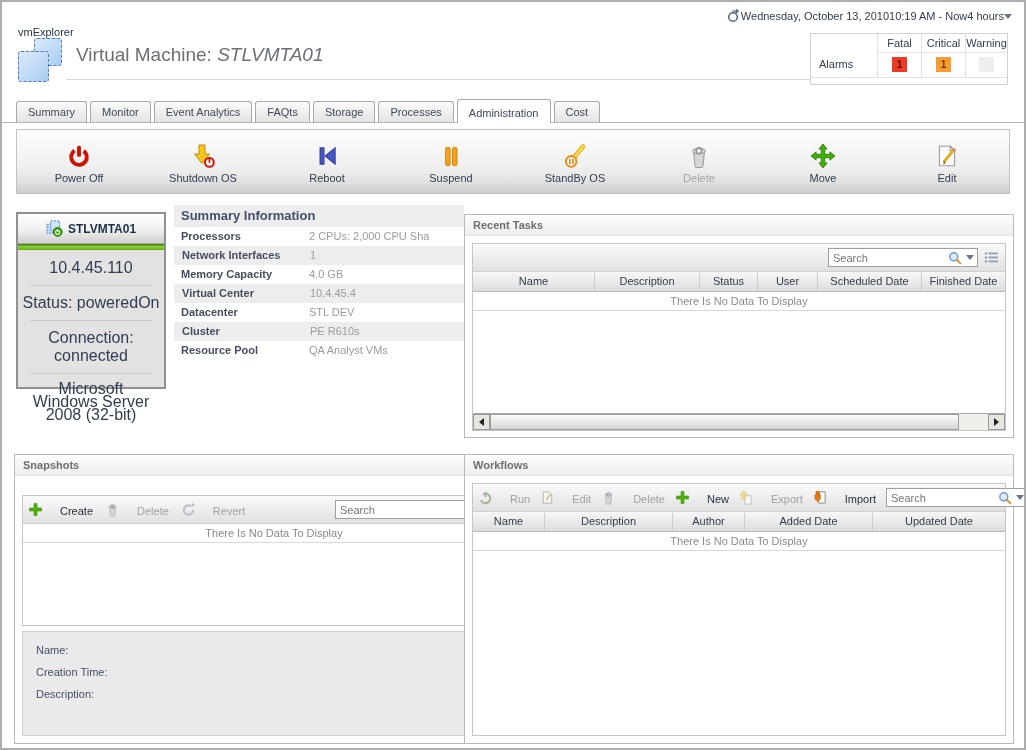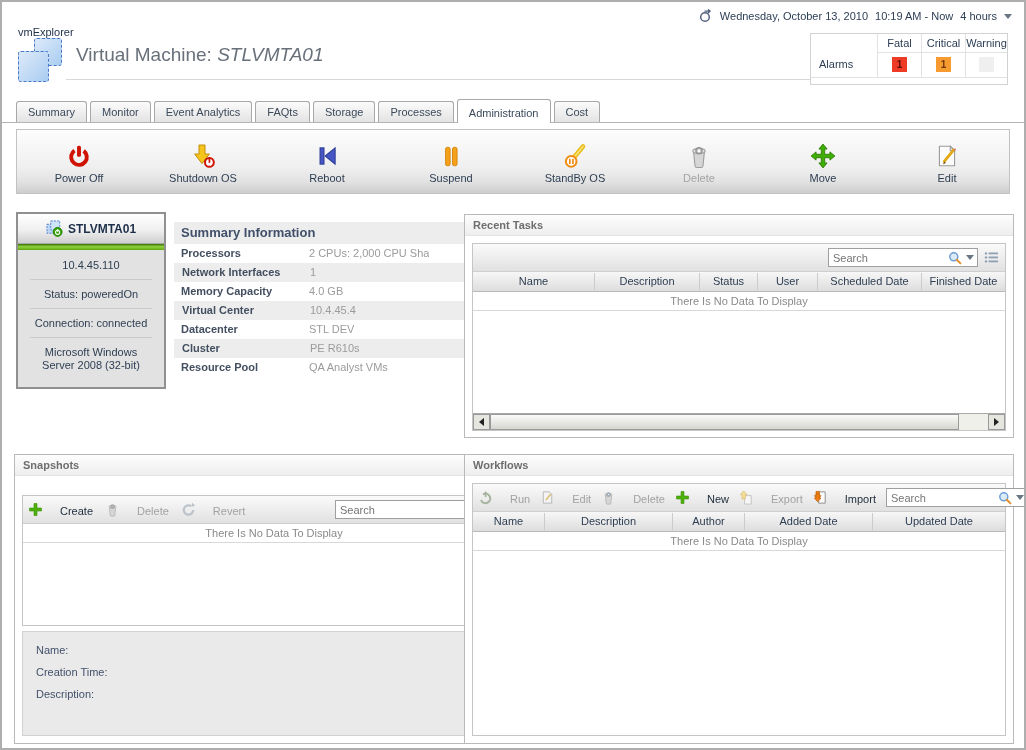--- a/index.html
+++ b/index.html
@@ -2,21 +2,21 @@
 <html><head>
 <meta charset="utf-8">
 <style>
   * { margin:0; padding:0; box-sizing:border-box; }
   body { background:#d7d7d7; font-family:"Liberation Sans", sans-serif; }
   .page { position:relative; width:1026px; height:750px; background:#fff;
           border:2px solid #aeaeae; overflow:hidden; }
 
   
   .brand { position:absolute; left:16px; top:24px; font-size:11px; font-weight:normal; color:#23344d; }
-  .timebar { position:absolute; right:12px; top:7px; display:flex; align-items:center; gap:7px;
+  .timebar { position:absolute; right:12px; top:7px; display:flex; align-items:center; 
              font-size:11px; color:#2c3e55; cursor:pointer; }
   .caret { width:0; height:0; border-left:4px solid transparent; border-right:4px solid transparent;
            border-top:5px solid #6b7684; }
 
   
   .hicon { position:absolute; left:16px; top:36px; width:48px; height:48px; }
   .hicon .sq { position:absolute; border:1px dashed #4a78c8; border-radius:3px;
                background:linear-gradient(135deg,#ddeafa,#a9cdf0); }
   .hicon .sq.back { left:16px; top:0; width:28px; height:28px; }
   .hicon .sq.front { left:0; top:13px; width:31px; height:31px; }
@@ -59,26 +59,26 @@
   .action.disabled .lbl { color:#a4a4a4; }
 
   
   .vm-card { position:absolute; left:14px; top:210px; width:150px; height:177px;
              border:2px solid #909090; background:#e2e2e2; }
   .vm-card-header { height:30px; background:linear-gradient(#ffffff 0%,#f0f0f0 55%,#cfcfcf 100%);
                     border-bottom:1px solid #a8a8a8; display:flex; align-items:center;
                     justify-content:center; gap:5px; }
   .vm-card-header .nm { font-size:12px; font-weight:bold; color:#1d2f49; }
   .vm-green { height:6px; background:linear-gradient(#386f05,#8fd23e 45%,#5ea812); }
-  .vm-body { text-align:center; font-size:11px; color:#2e3e52; padding-top:9px; }
+  .vm-body { text-align:center; font-size:16px; color:#2e3e52; padding-top:9px; }
   .vm-div { height:1px; background:#c9c9c9; margin:8px 12px; }
   .vm-os { padding:0 10px; line-height:13px; }
 
   
-  .summary { position:absolute; left:172px; top:220px; width:290px; }
+  .summary { position:absolute; left:172px; top:203px; width:290px; }
   .summary-title { font-size:13px; font-weight:bold; color:#41506a; background:#ededed; padding:3px 7px 4px; }
   .srow { display:flex; font-size:11px; padding:3px 7px 4px; }
   .srow.alt { background:#ededed;padding-left:8px; }
   .srow .l { width:128px; font-weight:bold; color:#434f60; flex-shrink:0; }
   .srow .v { color:#9b9b9b; white-space:nowrap; overflow:hidden; }
 
   
   .panel { position:absolute; border:1px solid #b9b9b9; background:#fff; }
   #recent-tasks { left:462px; top:212px; width:550px; height:224px; }
   #snapshots   { left:12px;  top:452px; width:520px; height:290px; }

